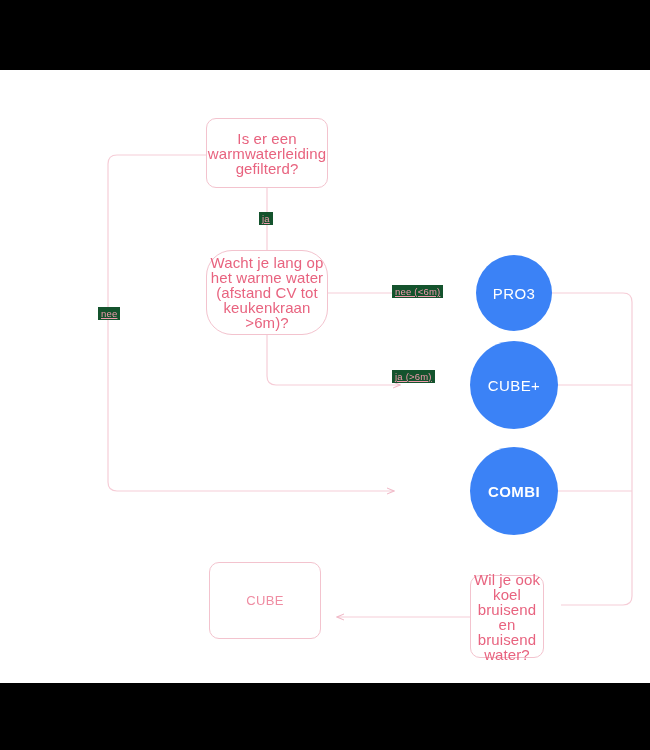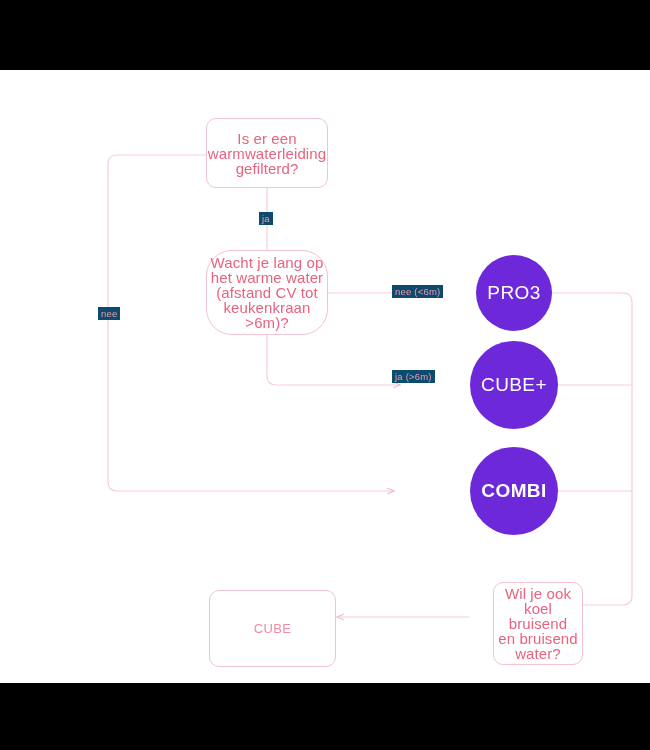--- a/index.html
+++ b/index.html
@@ -63,37 +63,38 @@
     line-height: 15px;
     letter-spacing: 0.1px;
   }
   .rectnode.big {
     font-size: 13px;
     color: #ef8ca2;
     letter-spacing: 0.4px;
   }
   .circlenode {
     border-radius: 50%;
-    background: #6d28d9;
+    background: #3b82f6;
     display: flex;
     align-items: center;
     justify-content: center;
     text-align: center;
     color: #ffffff;
-    font-size: 19px;
+    font-size: 15px;
     letter-spacing: 0.4px;
   }
   .edge-label {
     position: absolute;
     color: #f09aad;
     font-size: 9.5px;
     letter-spacing: 0.2px;
-    background: #0c4a6e;
+    background: #14532d;
     padding: 1px 3px;
     white-space: nowrap;
+    text-decoration: underline;
   }
 </style>
 </head>
 <body>
 
 <div id="stage">
 
   <div id="canvas">
 
     <svg id="edges" viewBox="0 0 650 613" width="650" height="613" xmlns="http://www.w3.org/2000/svg">
@@ -146,30 +147,30 @@
     </div>
 
     <div class="node circlenode" style="left:470px; top:271px; width:88px; height:88px;">
       <span>CUBE+</span>
     </div>
 
     <div class="node circlenode" style="left:470px; top:377px; width:88px; height:88px;font-weight:bold;">
       <span>COMBI</span>
     </div>
 
-    <div class="node rectnode" style="left:493px; top:505px; width:90px; height:83px;margin-top:7px;">
+    <div class="node rectnode" style="left:470px; top:505px; width:74px; height:83px;">
       <div>
         <div>Wil je ook</div>
         <div>koel bruisend</div>
         <div>en bruisend</div>
         <div>water?</div>
       </div>
     </div>
 
-    <div class="node rectnode big" style="left:209px; top:520px; width:127px; height:77px;align-items:center;">
+    <div class="node rectnode big" style="left:209px; top:492px; width:112px; height:77px;align-items:center;">
       <span>CUBE</span>
     </div>
 
     <div class="edge-label" style="left:259px; top:142px;">ja</div>
 
     <div class="edge-label" style="left:98px; top:237px;">nee</div>
 
     <div class="edge-label" style="left:392px; top:215px;">nee (&lt;6m)</div>
 
     <div class="edge-label" style="left:392px; top:300px;text-align:right;">ja (&gt;6m)</div>

